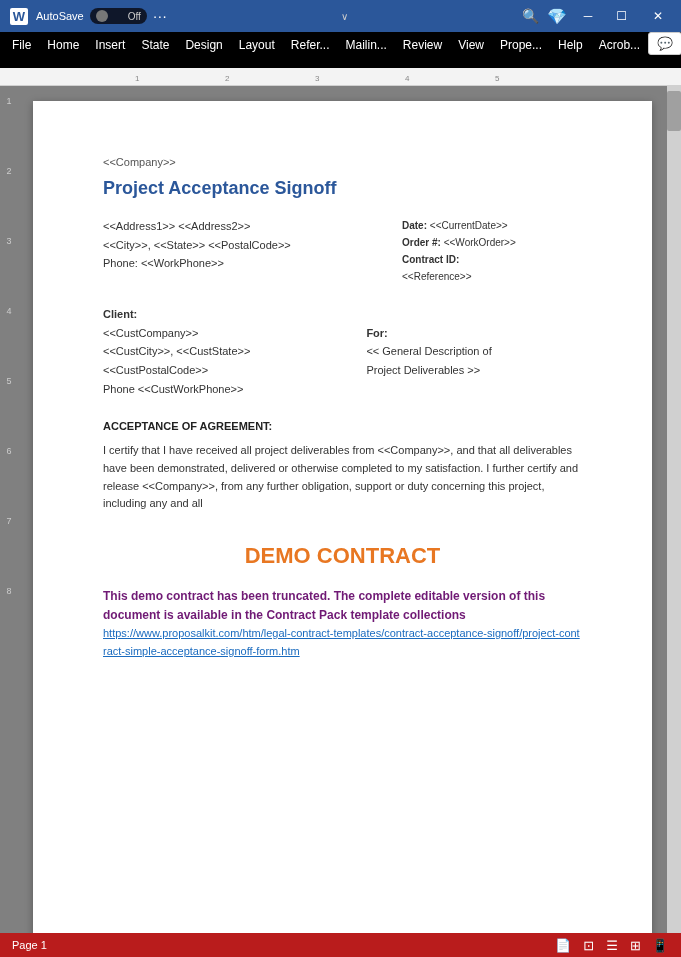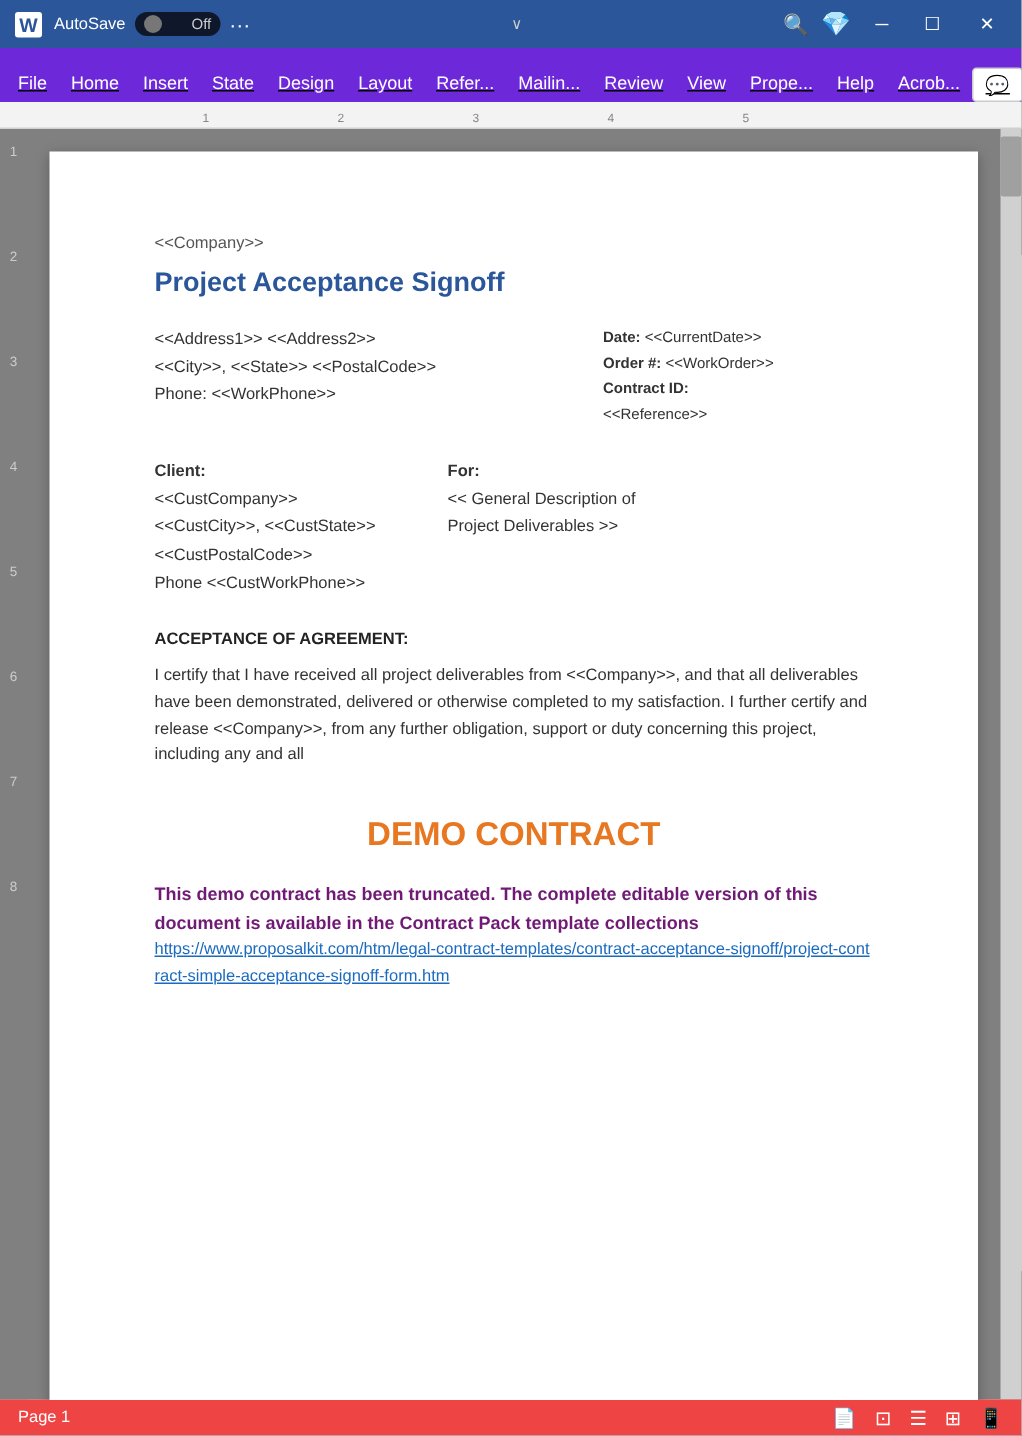--- a/index.html
+++ b/index.html
@@ -26,26 +26,25 @@
     .title-chevron { font-size: 10px; color: #ccc; }
     .title-search-icon { font-size: 14px; color: white; cursor: pointer; }
     .titlebar-right { display: flex; align-items: center; gap: 8px; }
     .gem-icon { font-size: 16px; color: white; }
     .win-btn { color: white; font-size: 12px; padding: 2px 8px; cursor: pointer; }
     .win-close { color: white; font-size: 12px; padding: 2px 10px; cursor: pointer; }
 
     
     .menubar {
       height: 36px;
-      background: #6d28d9;
-      display: flex;
-      align-items: flex-end;
+      background: #000000;
+      display: flex;
+      align-items: flex-start;
       padding: 0 4px;
       flex-shrink: 0;
-      text-decoration: underline;
     }
     .menu-item { color: white; font-size: 12px; padding: 6px 8px; cursor: pointer; border-radius: 3px; white-space: nowrap; }
     .menubar-right { margin-left: auto; display: flex; align-items: center; gap: 4px; }
     .comment-btn { background: white; color: #2b579a; border: 1px solid #ccc; border-radius: 3px; padding: 3px 8px; font-size: 11px; display: flex; align-items: center; gap: 3px; cursor: pointer; }
 
     
     .ruler {
       height: 18px;
       background: #f3f3f3;
       border-bottom: 1px solid #d0d0d0;
@@ -88,36 +87,36 @@
 
     
     .doc-company { color: #555; font-size: 11px; margin-bottom: 10px; }
     .doc-title { color: #2b579a; font-size: 18px; font-weight: bold; margin-bottom: 18px; }
 
     .address-block { display: flex; justify-content: space-between; margin-bottom: 20px; }
     .addr-left { font-size: 11px; color: #333; line-height: 1.7; }
     .addr-right { font-size: 10px; color: #333; line-height: 1.7; text-align: left; min-width: 180px; }
     .addr-right .label { font-weight: bold; }
 
-    .client-block { display: flex; gap: 48px; margin-bottom: 22px; }
+    .client-block { display: flex; gap: 116px; margin-bottom: 22px; align-items: center; }
     .client-col { font-size: 11px; color: #333; line-height: 1.7; }
     .client-col .col-header { font-weight: bold; }
 
     .acceptance-header { font-size: 11px; font-weight: bold; color: #222; margin-bottom: 10px; text-transform: uppercase; }
 
     .body-text { font-size: 11px; color: #333; line-height: 1.6; margin-bottom: 30px; }
 
     .demo-title { color: #e87722; font-size: 22px; font-weight: bold; text-align: center; margin-bottom: 18px; }
     .demo-desc { color: #701a75; font-size: 12px; font-weight: bold; line-height: 1.6; }
     .demo-link { color: #1a6bbf; font-size: 11px; text-decoration: underline; word-break: break-all; line-height: 1.6; }
 
     
     .statusbar {
       height: 24px;
-      background: #ef4444;
+      background: #b91c1c;
       display: flex;
       align-items: center;
       padding: 0 12px;
       color: white;
       font-size: 11px;
       flex-shrink: 0;
       gap: 20px;
     }
     .statusbar-right { margin-left: auto; display: flex; align-items: center; gap: 12px; }
     .status-icon { font-size: 13px; color: white; }

